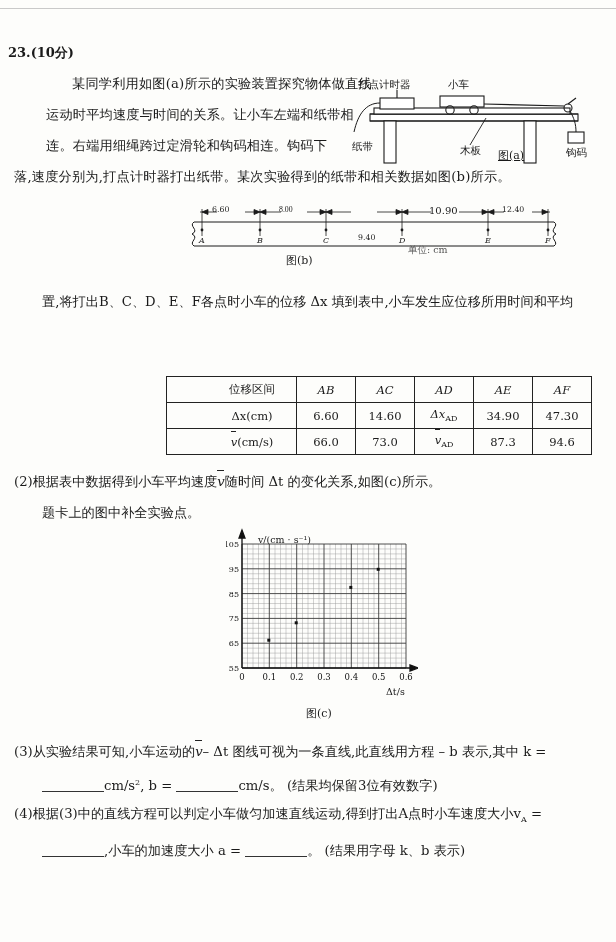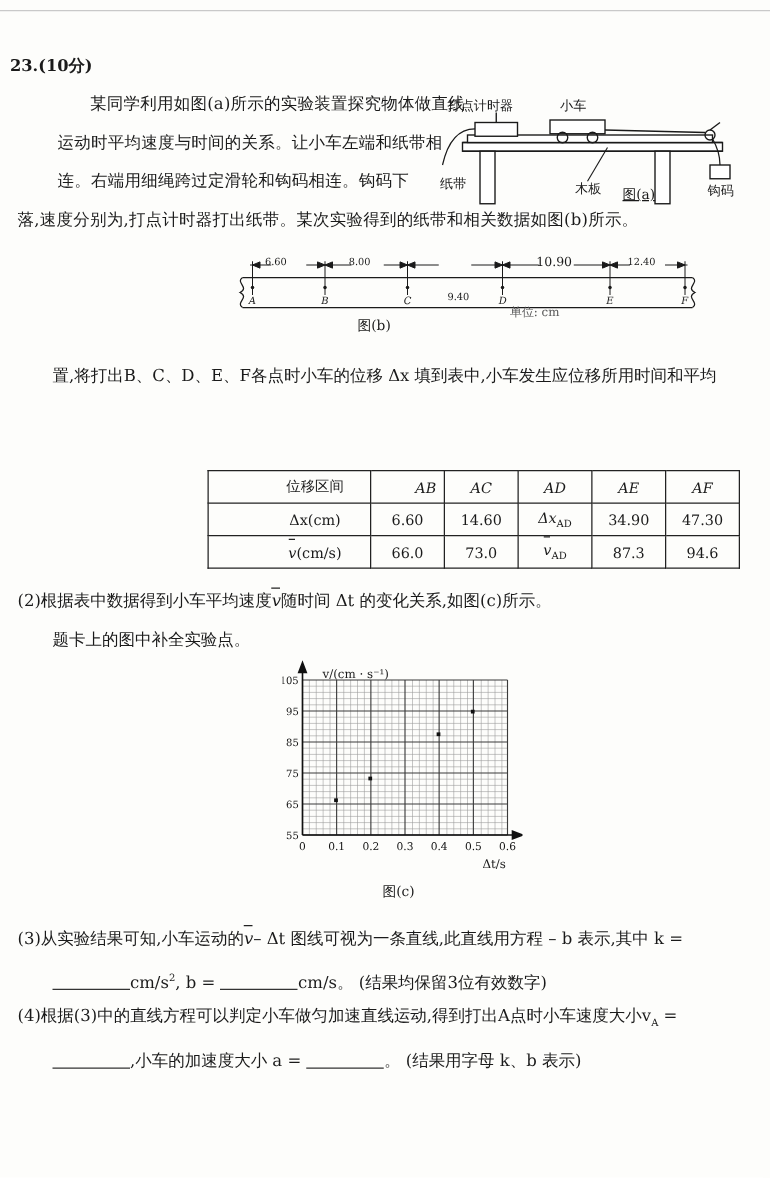--- a/index.html
+++ b/index.html
@@ -255,21 +255,21 @@
       <g font-size="7.5" font-family="DejaVu Serif, serif" fill="#1a1a1a" text-anchor="middle">
         <rect x="31" y="1" width="28" height="10" fill="#fdfdfb" stroke="none"></rect>
         <rect x="95" y="1" width="26" height="10" fill="#fdfdfb" stroke="none"></rect>
         <rect x="165" y="1" width="26" height="10" fill="#fdfdfb" stroke="none"></rect>
         <rect x="245" y="1" width="28" height="10" fill="#fdfdfb" stroke="none"></rect>
         <rect x="318" y="1" width="28" height="10" fill="#fdfdfb" stroke="none"></rect>
       </g>
     </svg>
     
     <span class="lbl" style="left:26px; top:-1px; font-size:7.8px;">6.60</span>
-    <span class="lbl" style="left:93px; top:-1px; font-size:7.8px;">8.00</span>
+    <span class="lbl" style="left:93px; top:-1px; font-size:7.8px;font-family:Liberation Serif, serif;">8.00</span>
     <span class="lbl" style="left:172px; top:-1px; font-size:7.8px;margin-top:28px;">9.40</span>
     <span class="lbl" style="left:243px; top:-1px; font-size:10px;">10.90</span>
     <span class="lbl" style="left:316px; top:-1px; font-size:7.8px;">12.40</span>
     
     <span class="lbl" style="left:13px; top:30px; font-size:8px; font-style:italic;">A</span>
     <span class="lbl" style="left:71px; top:30px; font-size:8px; font-style:italic;">B</span>
     <span class="lbl" style="left:137px; top:30px; font-size:8px; font-style:italic;">C</span>
     <span class="lbl" style="left:213px; top:30px; font-size:8px; font-style:italic;">D</span>
     <span class="lbl" style="left:299px; top:30px; font-size:8px; font-style:italic;">E</span>
     <span class="lbl" style="left:359px; top:30px; font-size:8px; font-style:italic;">F</span>
@@ -278,21 +278,21 @@
   <div class="fig-b-cap">图(b)</div>
 
   <div class="sec" style="top:286px;">
     <span class="ind">置,将打出B、C、D、E、F各点时小车的位移 Δx 填到表中,小车发生应位移所用时间和平均</span>
   </div>
 
   <table class="dtable">
     <tbody>
         <tr>
       <td class="c0 hdr-zh">位移区间</td>
-      <td class="dc" style="font-style:italic;text-align:right;">AB</td>
+      <td class="dc" style="font-style:italic;">AB</td>
       <td class="dc" style="font-style:italic;">AC</td>
       <td class="dc" style="font-style:italic;">AD</td>
       <td class="dc" style="font-style:italic;">AE</td>
       <td class="dc" style="font-style:italic;">AF</td>
     </tr>
     <tr>
       <td class="c0 rh">Δx(cm)</td>
       <td class="dc">6.60</td>
       <td class="dc">14.60</td>
       <td class="dc"><i>Δx</i><sub>AD</sub></td>

